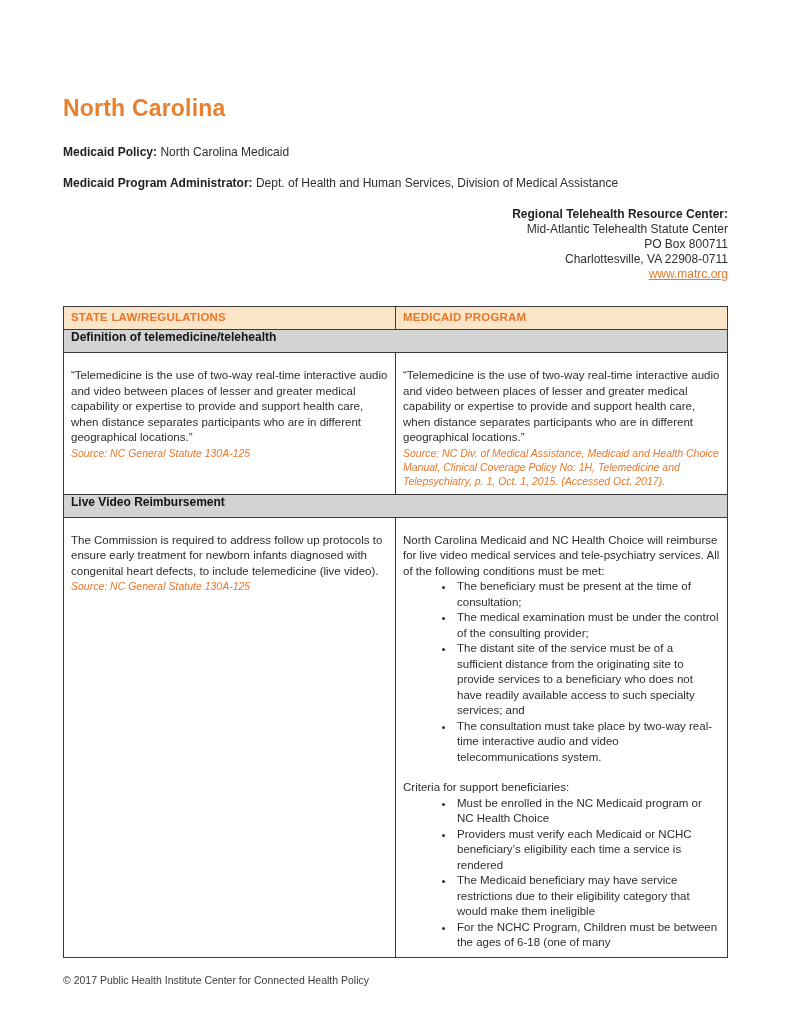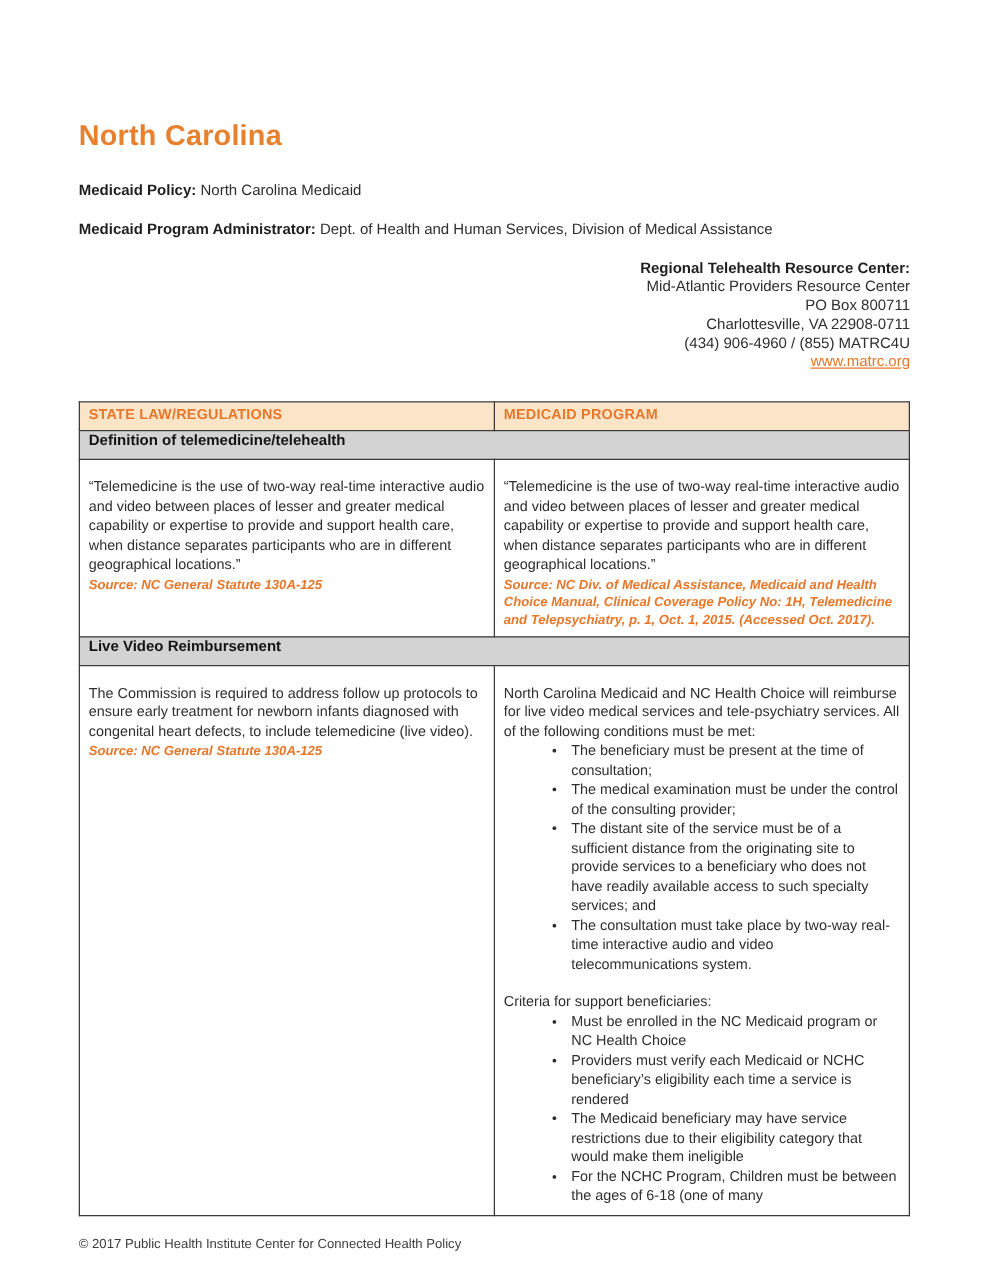--- a/index.html
+++ b/index.html
@@ -32,21 +32,21 @@
     background:#d3d3d3;color:#141414;font-weight:bold;font-size:12px;
     padding:0 7px;height:23px;
   }
   td.cell{
     background:#ffffff;font-size:11.5px;line-height:15.5px;padding:15px 7px 6px 7px;
     color:#2e2e2e;
   }
   td.def-cell{height:136px;}
   td.live-cell{height:432px;}
   .src{
-    color:#e8772a;font-weight:bold;font-style:italic;font-size:10.5px;
+    color:#e8772a;font-weight:normal;font-style:italic;font-size:10.5px;
     line-height:14px;margin-top:15px;
   }
   .cell p{margin:0;}
   .cell ul{margin:0;padding-left:52px;list-style-type:disc;}
   .cell li{margin:0;padding-left:2px;}
   .gap{height:15px;}
   .footer{
     font-size:10.5px;color:#3d3d3d;margin-top:16px;
     width:665px;
   }
@@ -63,24 +63,23 @@
     <span>North Carolina Medicaid</span>
   </p>
 
   <p class="meta-line">
     <span class="meta-label">Medicaid Program Administrator:</span>
     <span>Dept. of Health and Human Services, Division of Medical Assistance</span>
   </p>
 
   <div class="addr-block">
     <div class="meta-label">Regional Telehealth Resource Center:</div>
-    <div>Mid-Atlantic Providers Resource Center</div>
+    <div>Mid-Atlantic Telehealth Statute Center</div>
     <div>PO Box 800711</div>
     <div>Charlottesville, VA 22908-0711</div>
-    <div>(434) 906-4960 / (855) MATRC4U</div>
     <div><span class="link">www.matrc.org</span></div>
   </div>
 
   <table class="policy">
     <tbody>
         <tr>
       <th class="colhead" style="width:50%;">STATE LAW/REGULATIONS</th>
       <th class="colhead">MEDICAID PROGRAM</th>
     </tr>
 

